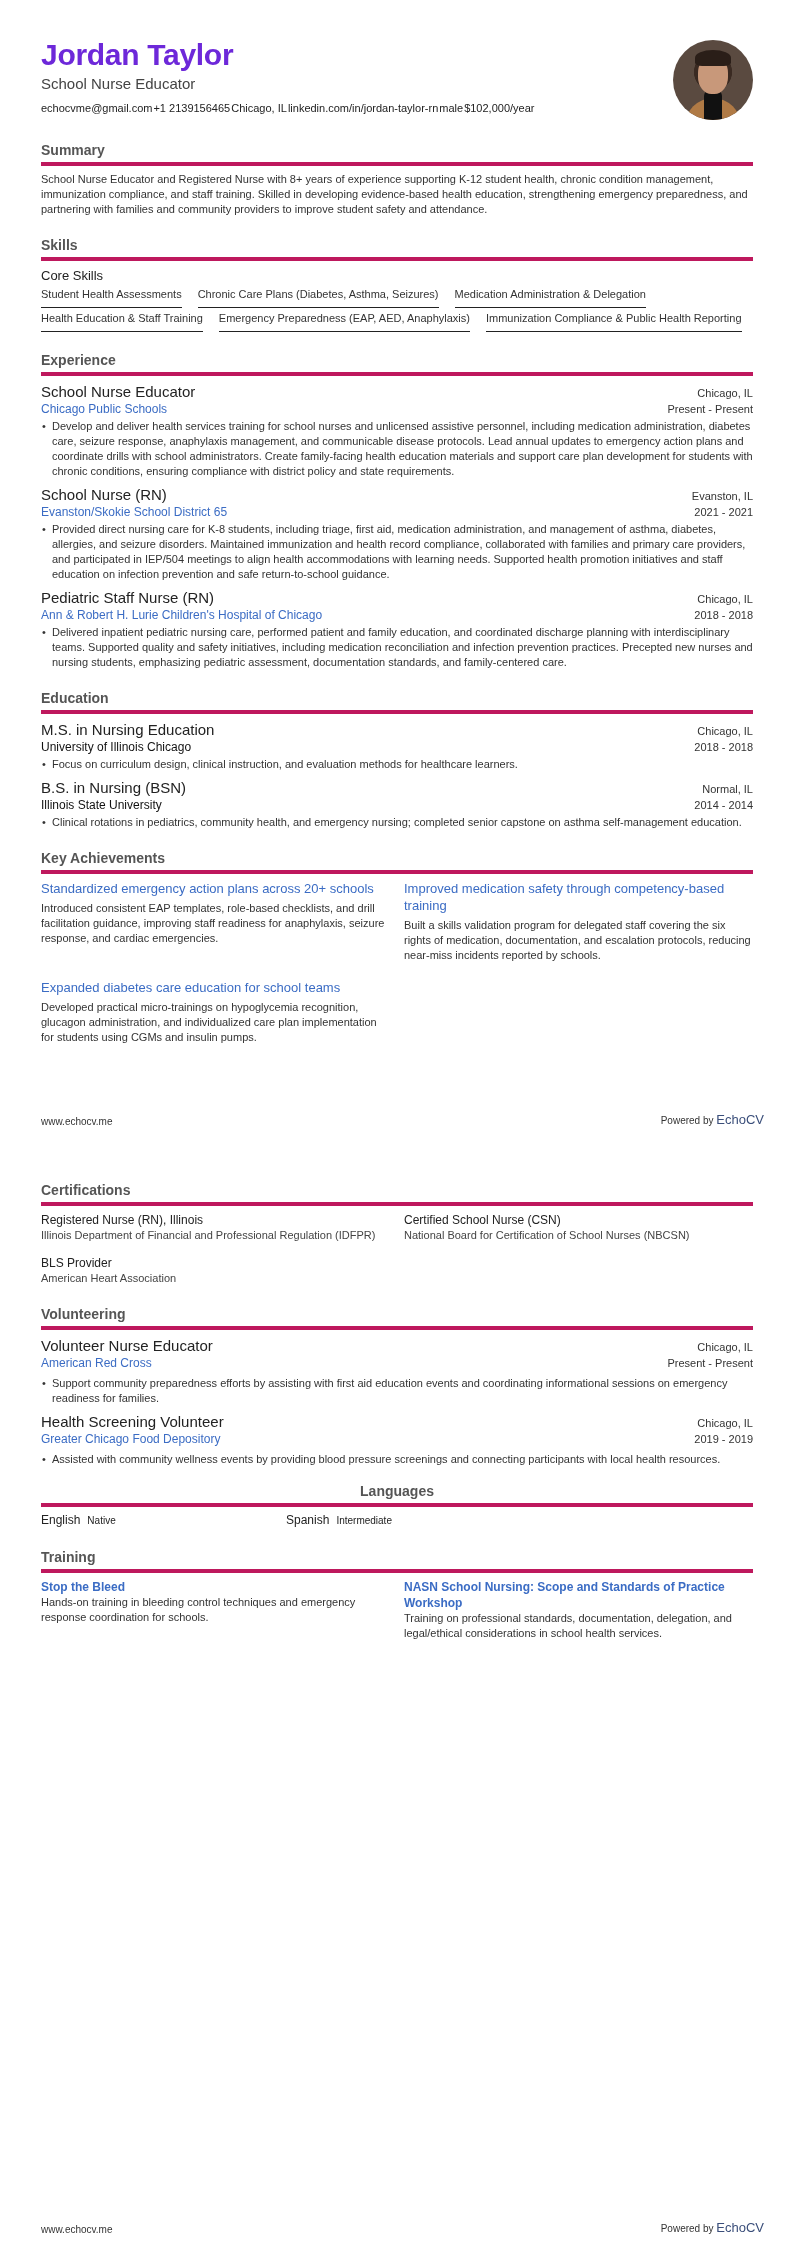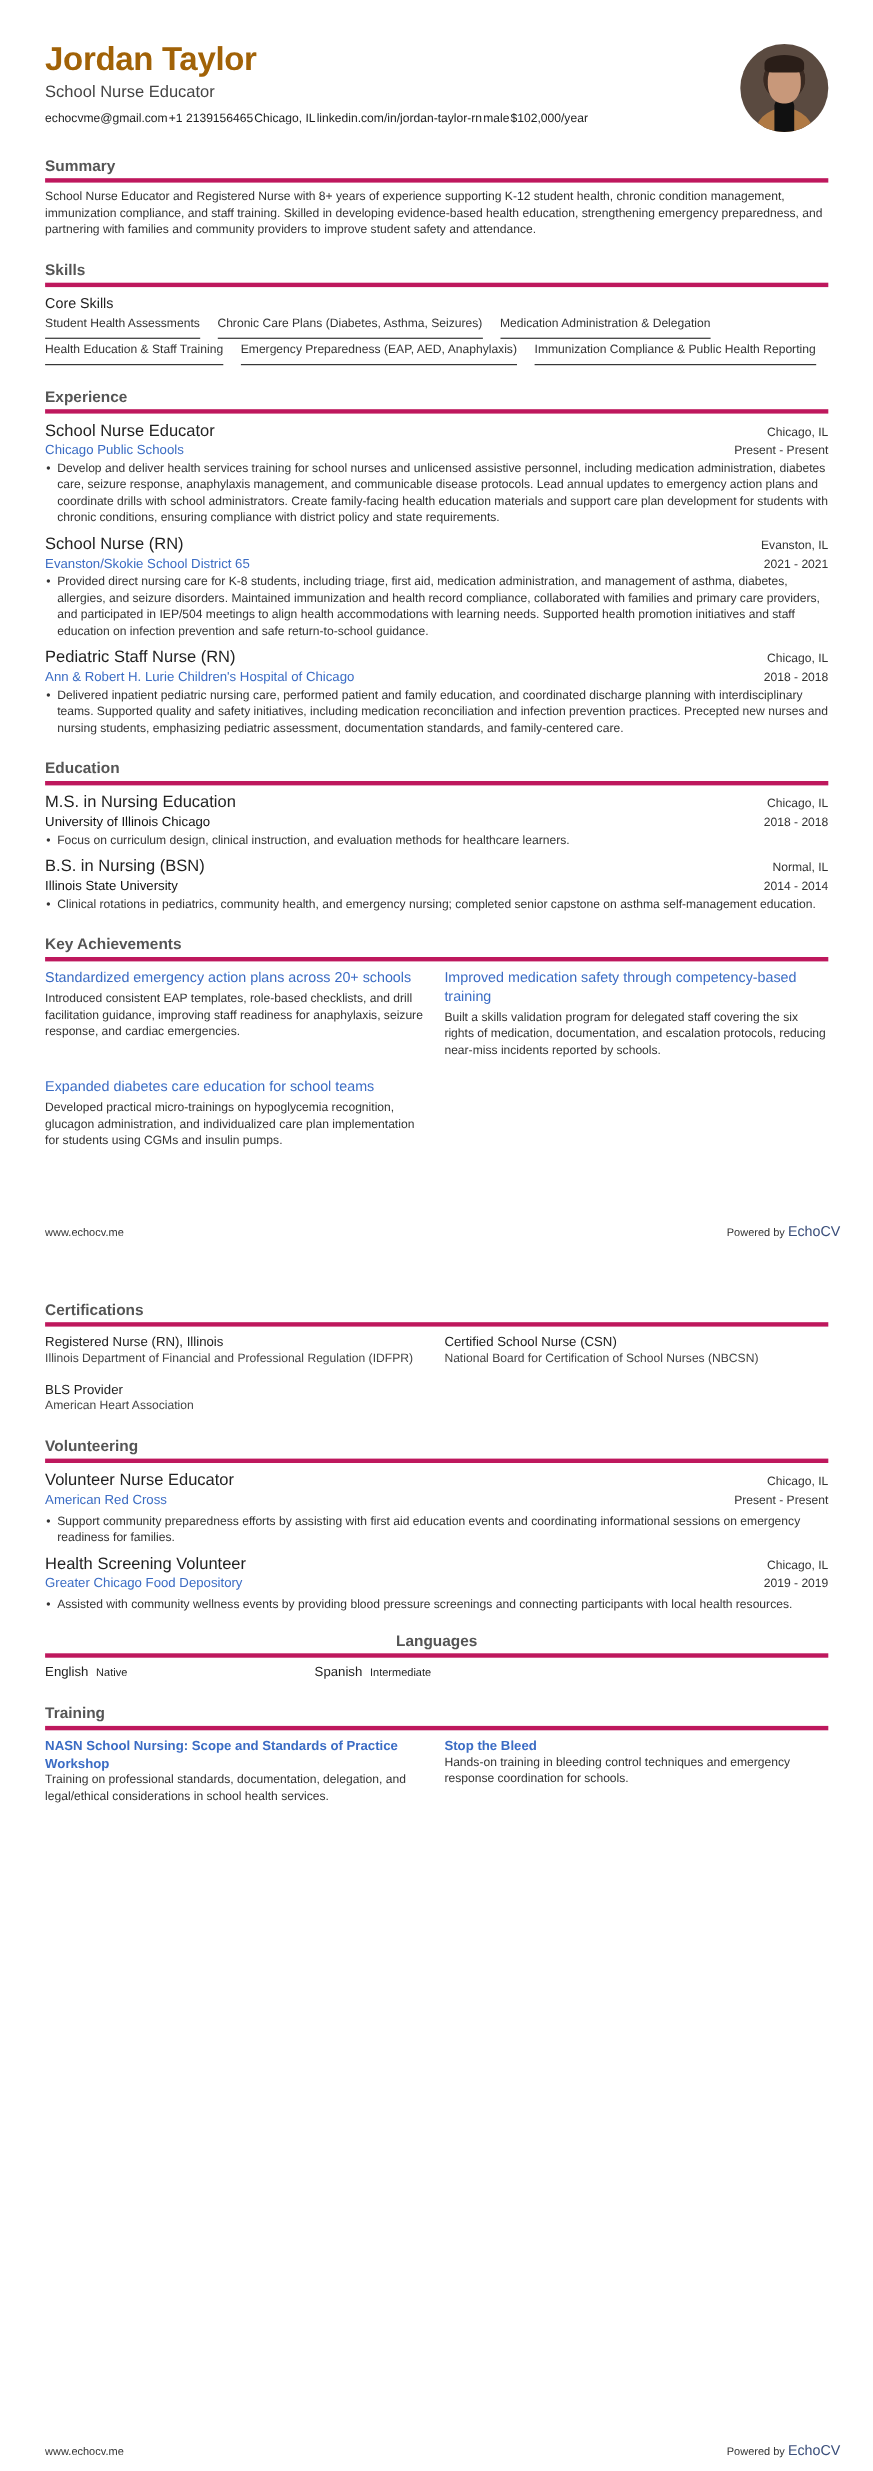--- a/index.html
+++ b/index.html
@@ -9,21 +9,21 @@
       color: #222;
       position: relative;
       height: 2246px;
     }
     .page { position: relative; width: 794px; padding: 0 41px; }
     .page1 { height: 1150px; padding-top: 38px; }
     .page2 { height: 1096px; padding-top: 32px; }
 
     
     .header { position: relative; height: 90px; }
-    .name { font-size: 30px; font-weight: bold; color: #a16207; letter-spacing: -0.3px; line-height: 34px; }
+    .name { font-size: 30px; font-weight: bold; color: #6d28d9; letter-spacing: -0.3px; line-height: 34px; }
     .headline { font-size: 15px; color: #444; margin-top: 3px; line-height: 18px; }
     .contacts { font-size: 11px; color: #222; margin-top: 9px; display: flex; gap: 1px; }
     .avatar {
       position: absolute; right: 0; top: 2px;
       width: 80px; height: 80px; border-radius: 50%;
       background: radial-gradient(circle at 50% 40%, #c59577 0 16%, #3a2a22 17% 30%, #5a4a40 31% 100%);
       overflow: hidden;
     }
     .avatar .coat { position:absolute; left:12px; bottom:-6px; width:56px; height:28px; border-radius: 30px 30px 0 0; background:#b07a45; }
     .avatar .neck { position:absolute; left:31px; bottom:0; width:18px; height:30px; background:#111; border-radius: 6px 6px 0 0;}
@@ -280,26 +280,26 @@
         <span class="lang-name">Spanish</span>
         <span class="lang-level">Intermediate</span>
       </div>
     </div>
   </section>
 
   <section class="section" style="margin-top:22px;">
     <h2 class="sec-title">Training</h2>
     <div class="grid2" style="margin-top:6px;">
       <div>
+        <div class="train-title">Stop the Bleed</div>
+        <div class="train-desc">Hands-on training in bleeding control techniques and emergency response coordination for schools.</div>
+      </div>
+      <div>
         <div class="train-title">NASN School Nursing: Scope and Standards of Practice Workshop</div>
         <div class="train-desc">Training on professional standards, documentation, delegation, and legal/ethical considerations in school health services.</div>
-      </div>
-      <div>
-        <div class="train-title">Stop the Bleed</div>
-        <div class="train-desc">Hands-on training in bleeding control techniques and emergency response coordination for schools.</div>
       </div>
     </div>
   </section>
 
   <div class="footer" style="top:1070px;">
     <span>www.echocv.me</span>
     <span>
       <span>Powered by</span>
       <span class="brand">EchoCV</span>
     </span>

